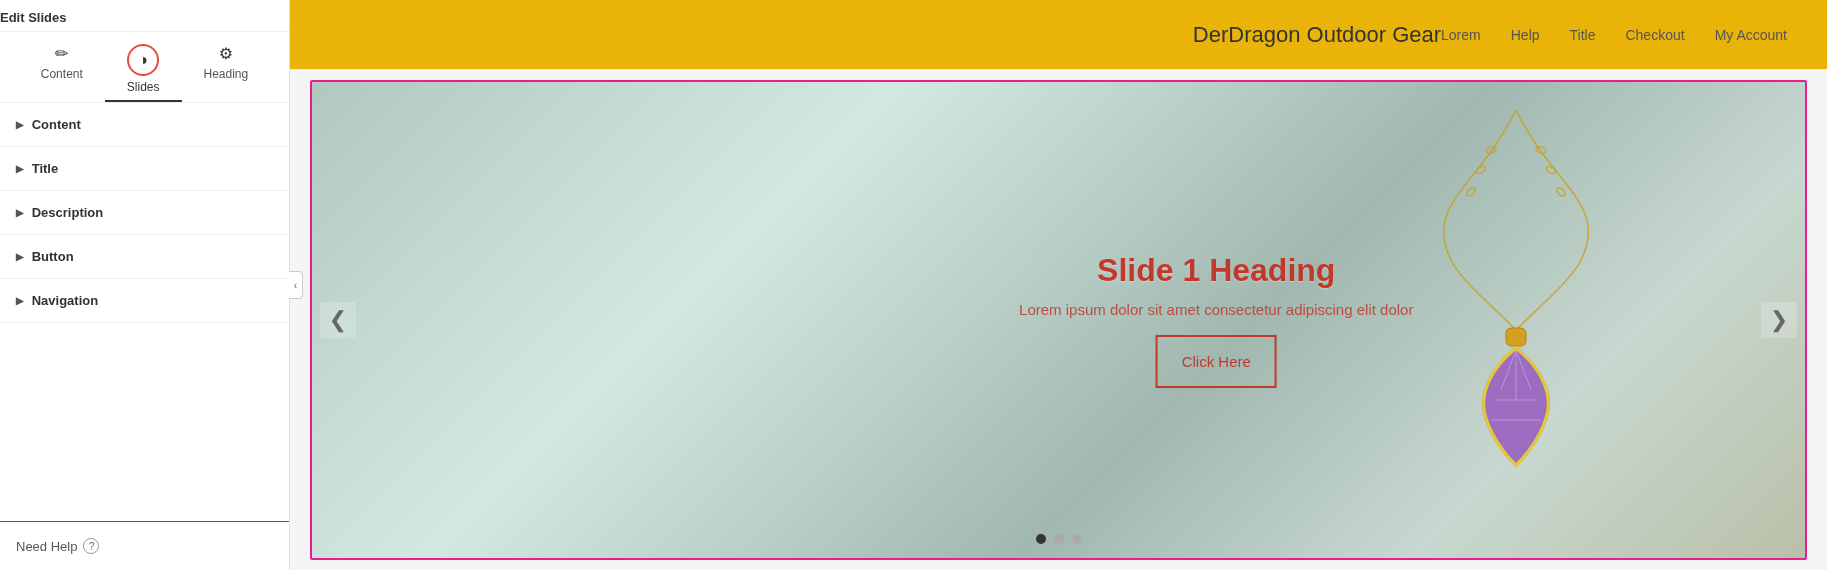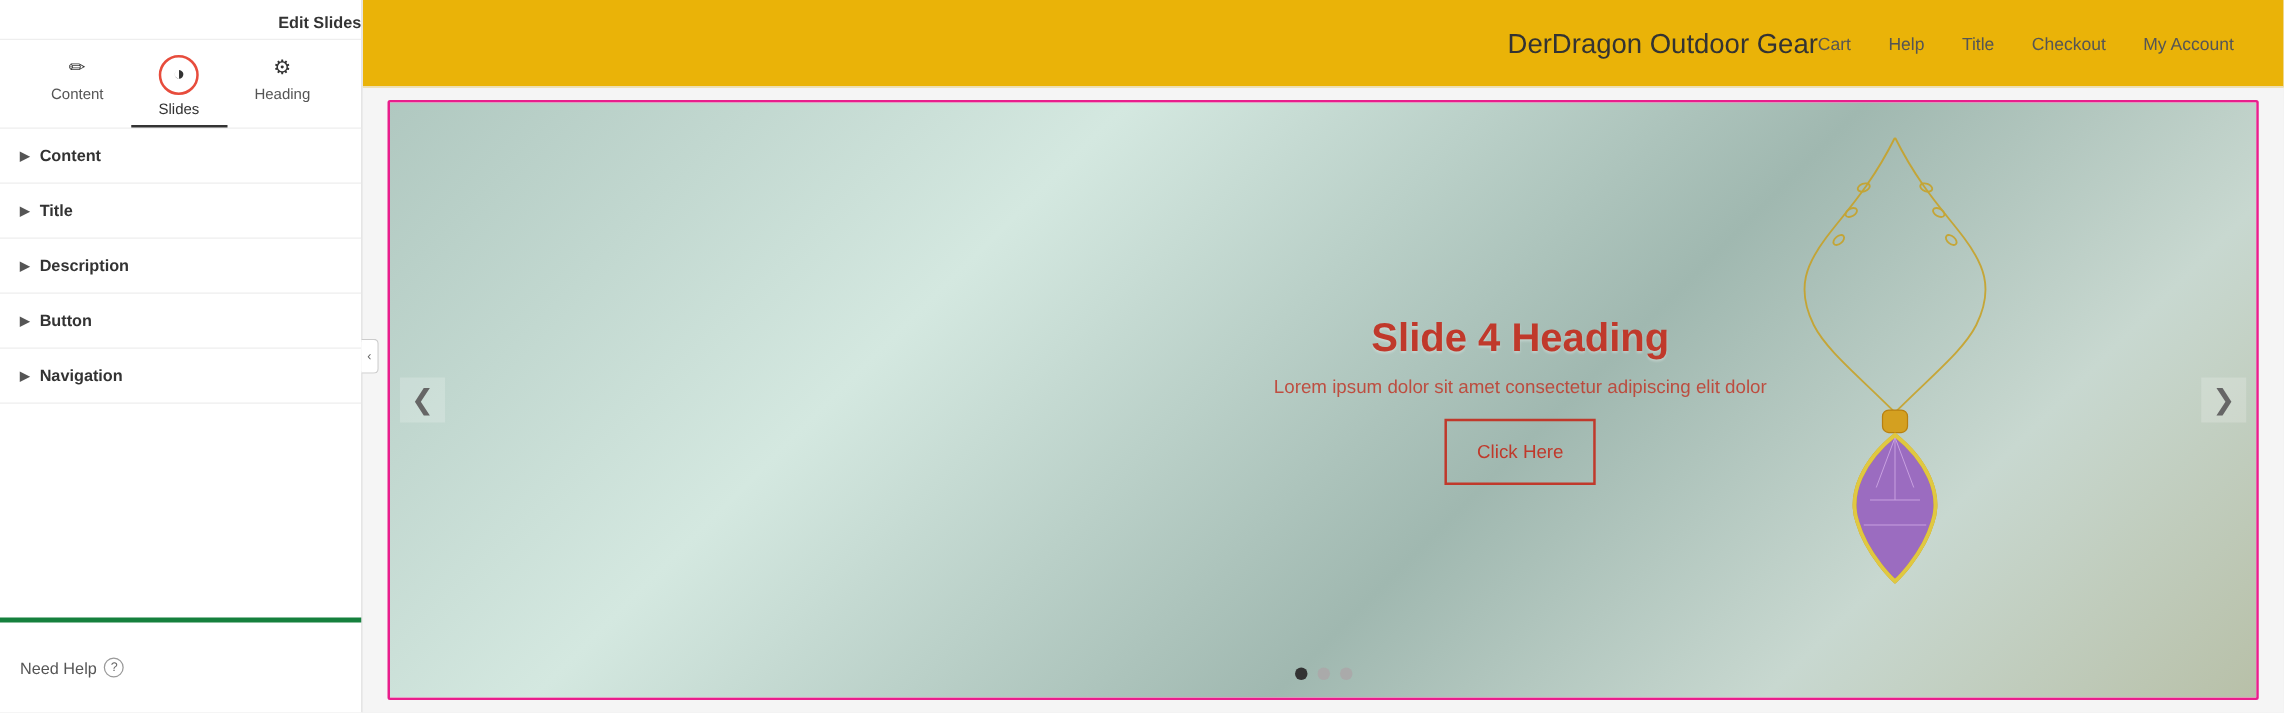--- a/index.html
+++ b/index.html
@@ -10,21 +10,21 @@
       width: 290px;
       min-width: 290px;
       background: #fff;
       border-right: 1px solid #ddd;
       display: flex;
       flex-direction: column;
       height: 570px;
       position: relative;
     }
     #sidebar-title {
-      text-align: right;
+      text-align: left;
       font-size: 13px;
       font-weight: 600;
       color: #333;
       padding: 10px 0 6px;
       border-bottom: 1px solid #eee;
     }
     .tab-bar {
       display: flex;
       justify-content: center;
       gap: 0;
@@ -79,22 +79,22 @@
       font-weight: 600;
       color: #333;
       cursor: pointer;
       gap: 8px;
     }
     .menu-chevron {
       font-size: 10px;
       color: #555;
     }
     .sidebar-footer {
-      padding: 28px 16px;
-      border-top: 4px solid #15803d;
+      padding: 16px 16px;
+      border-top: 1px solid #15803d;
       display: flex;
       align-items: center;
       gap: 6px;
       font-size: 13px;
       color: #555;
       cursor: pointer;
     }
     .help-circle {
       width: 16px;
       height: 16px;
@@ -310,21 +310,21 @@
   </div>
 
   <div class="collapse-btn">‹</div>
 </div>
 
 <div id="main">
 
   <div id="site-header">
     <div id="site-logo">DerDragon Outdoor Gear</div>
     <nav id="site-nav">
-      <a class="nav-link">Cart</a>
+      <a class="nav-link">Lorem</a>
       <a class="nav-link">Help</a>
       <a class="nav-link">Title</a>
       <a class="nav-link">Checkout</a>
       <a class="nav-link">My Account</a>
     </nav>
   </div>
 
   <div id="slider-area">
     <div id="slider-container">
       <div id="slider-bg">
@@ -350,21 +350,21 @@
           <line x1="110" y1="240" x2="95" y2="280" stroke="#c8a0e0" stroke-width="0.8"></line>
           <line x1="110" y1="240" x2="125" y2="280" stroke="#c8a0e0" stroke-width="0.8"></line>
           <line x1="110" y1="240" x2="110" y2="290" stroke="#c8a0e0" stroke-width="0.8"></line>
           <line x1="90" y1="290" x2="130" y2="290" stroke="#c8a0e0" stroke-width="0.8"></line>
           <line x1="85" y1="310" x2="135" y2="310" stroke="#c8a0e0" stroke-width="0.8"></line>
 
           <path d="M110,238 C85,258 72,285 80,308 C88,335 110,355 110,355 C110,355 132,335 140,308 C148,285 135,258 110,238 Z" fill="none" stroke="#e0c840" stroke-width="3"></path>
         </svg>
 
         <div id="slide-text">
-          <div id="slide-heading">Slide 4 Heading</div>
+          <div id="slide-heading">Slide 1 Heading</div>
           <div id="slide-description">Lorem ipsum dolor sit amet consectetur adipiscing elit dolor</div>
           <button id="slide-button">Click Here</button>
         </div>
 
         <div class="slider-arrow slider-arrow-left">❮</div>
         <div class="slider-arrow slider-arrow-right">❯</div>
 
         <div id="slider-dots">
           <div class="dot active"></div>
           <div class="dot"></div>

